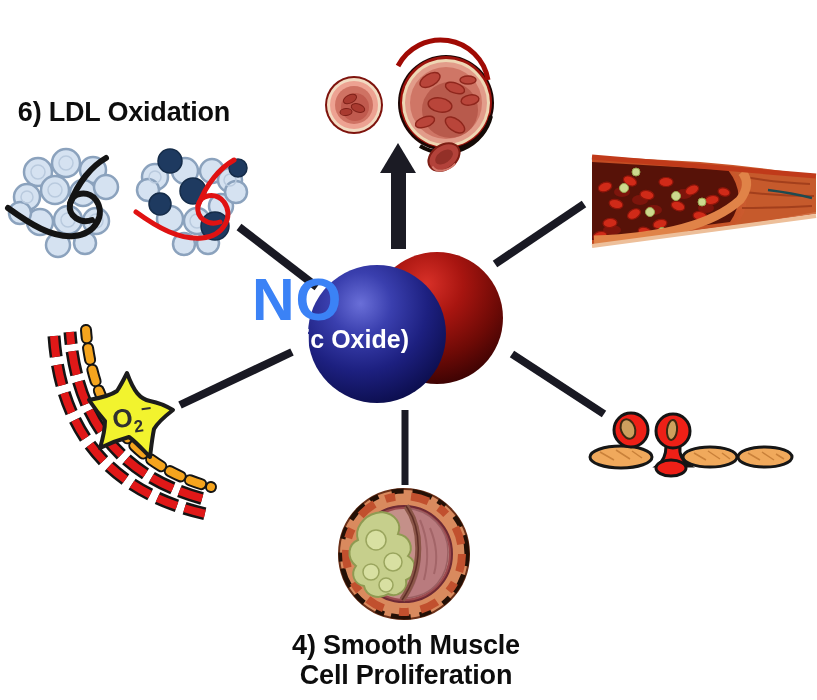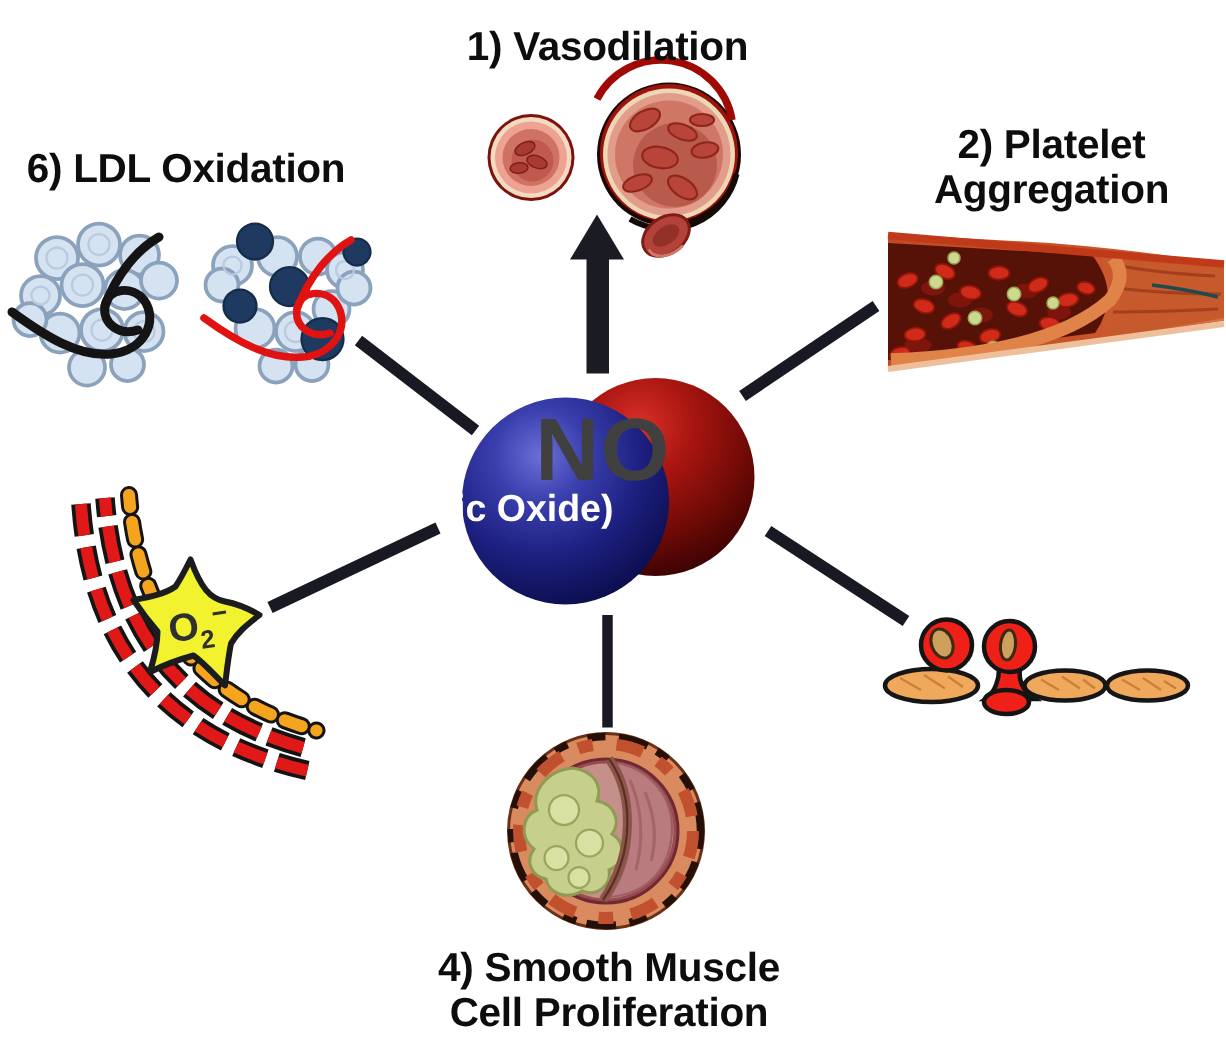--- a/index.html
+++ b/index.html
@@ -10,22 +10,22 @@
   .stage svg.layer{position:absolute;left:0;top:0;}
   .lbl{
     position:absolute;transform:translateX(-50%);
     color:#0d0d0d;font-weight:700;font-size:27px;line-height:30px;
     text-align:center;white-space:pre-line;letter-spacing:-0.2px;
   }
   .center-text{
     position:absolute;left:402px;top:264px;width:0;height:0;pointer-events:none;
   }
   .no-big{
-    position:absolute;left:-150px;top:6px;width:300px;text-align:center;
-    color:#404040;font-weight:700;font-size:59px;line-height:60px;letter-spacing:1px;
+    position:absolute;left:-150px;top:6px;width:300px;text-align:left;
+    color:#3b82f6;font-weight:700;font-size:59px;line-height:60px;letter-spacing:1px;
   }
   .no-sub{
     position:absolute;left:-150px;top:62px;width:300px;text-align:left;
     color:#ffffff;font-weight:700;font-size:25px;line-height:26px;
   }
 </style>
 </head>
 <body>
 
 <div class="stage">
@@ -271,20 +271,17 @@
     <circle cx="437" cy="318" r="66" fill="url(#gradRed)"></circle>
     <circle cx="377" cy="334" r="69" fill="url(#gradBlue)"></circle>
   </g>
 </svg>
 
 <div class="center-text">
   <div class="no-big">NO</div>
   <div class="no-sub">(Nitric Oxide)</div>
 </div>
 
-<div class="lbl" style="left:405px;top:16px;">1) Vasodilation</div>
-<div class="lbl" style="left:701px;top:81px;">2) Platelet
-Aggregation</div>
 <div class="lbl" style="left:406px;top:630px;">4) Smooth Muscle
 Cell Proliferation</div>
 <div class="lbl" style="left:124px;top:97px;">6) LDL Oxidation</div>
 
 </div>
 
 </body></html>

